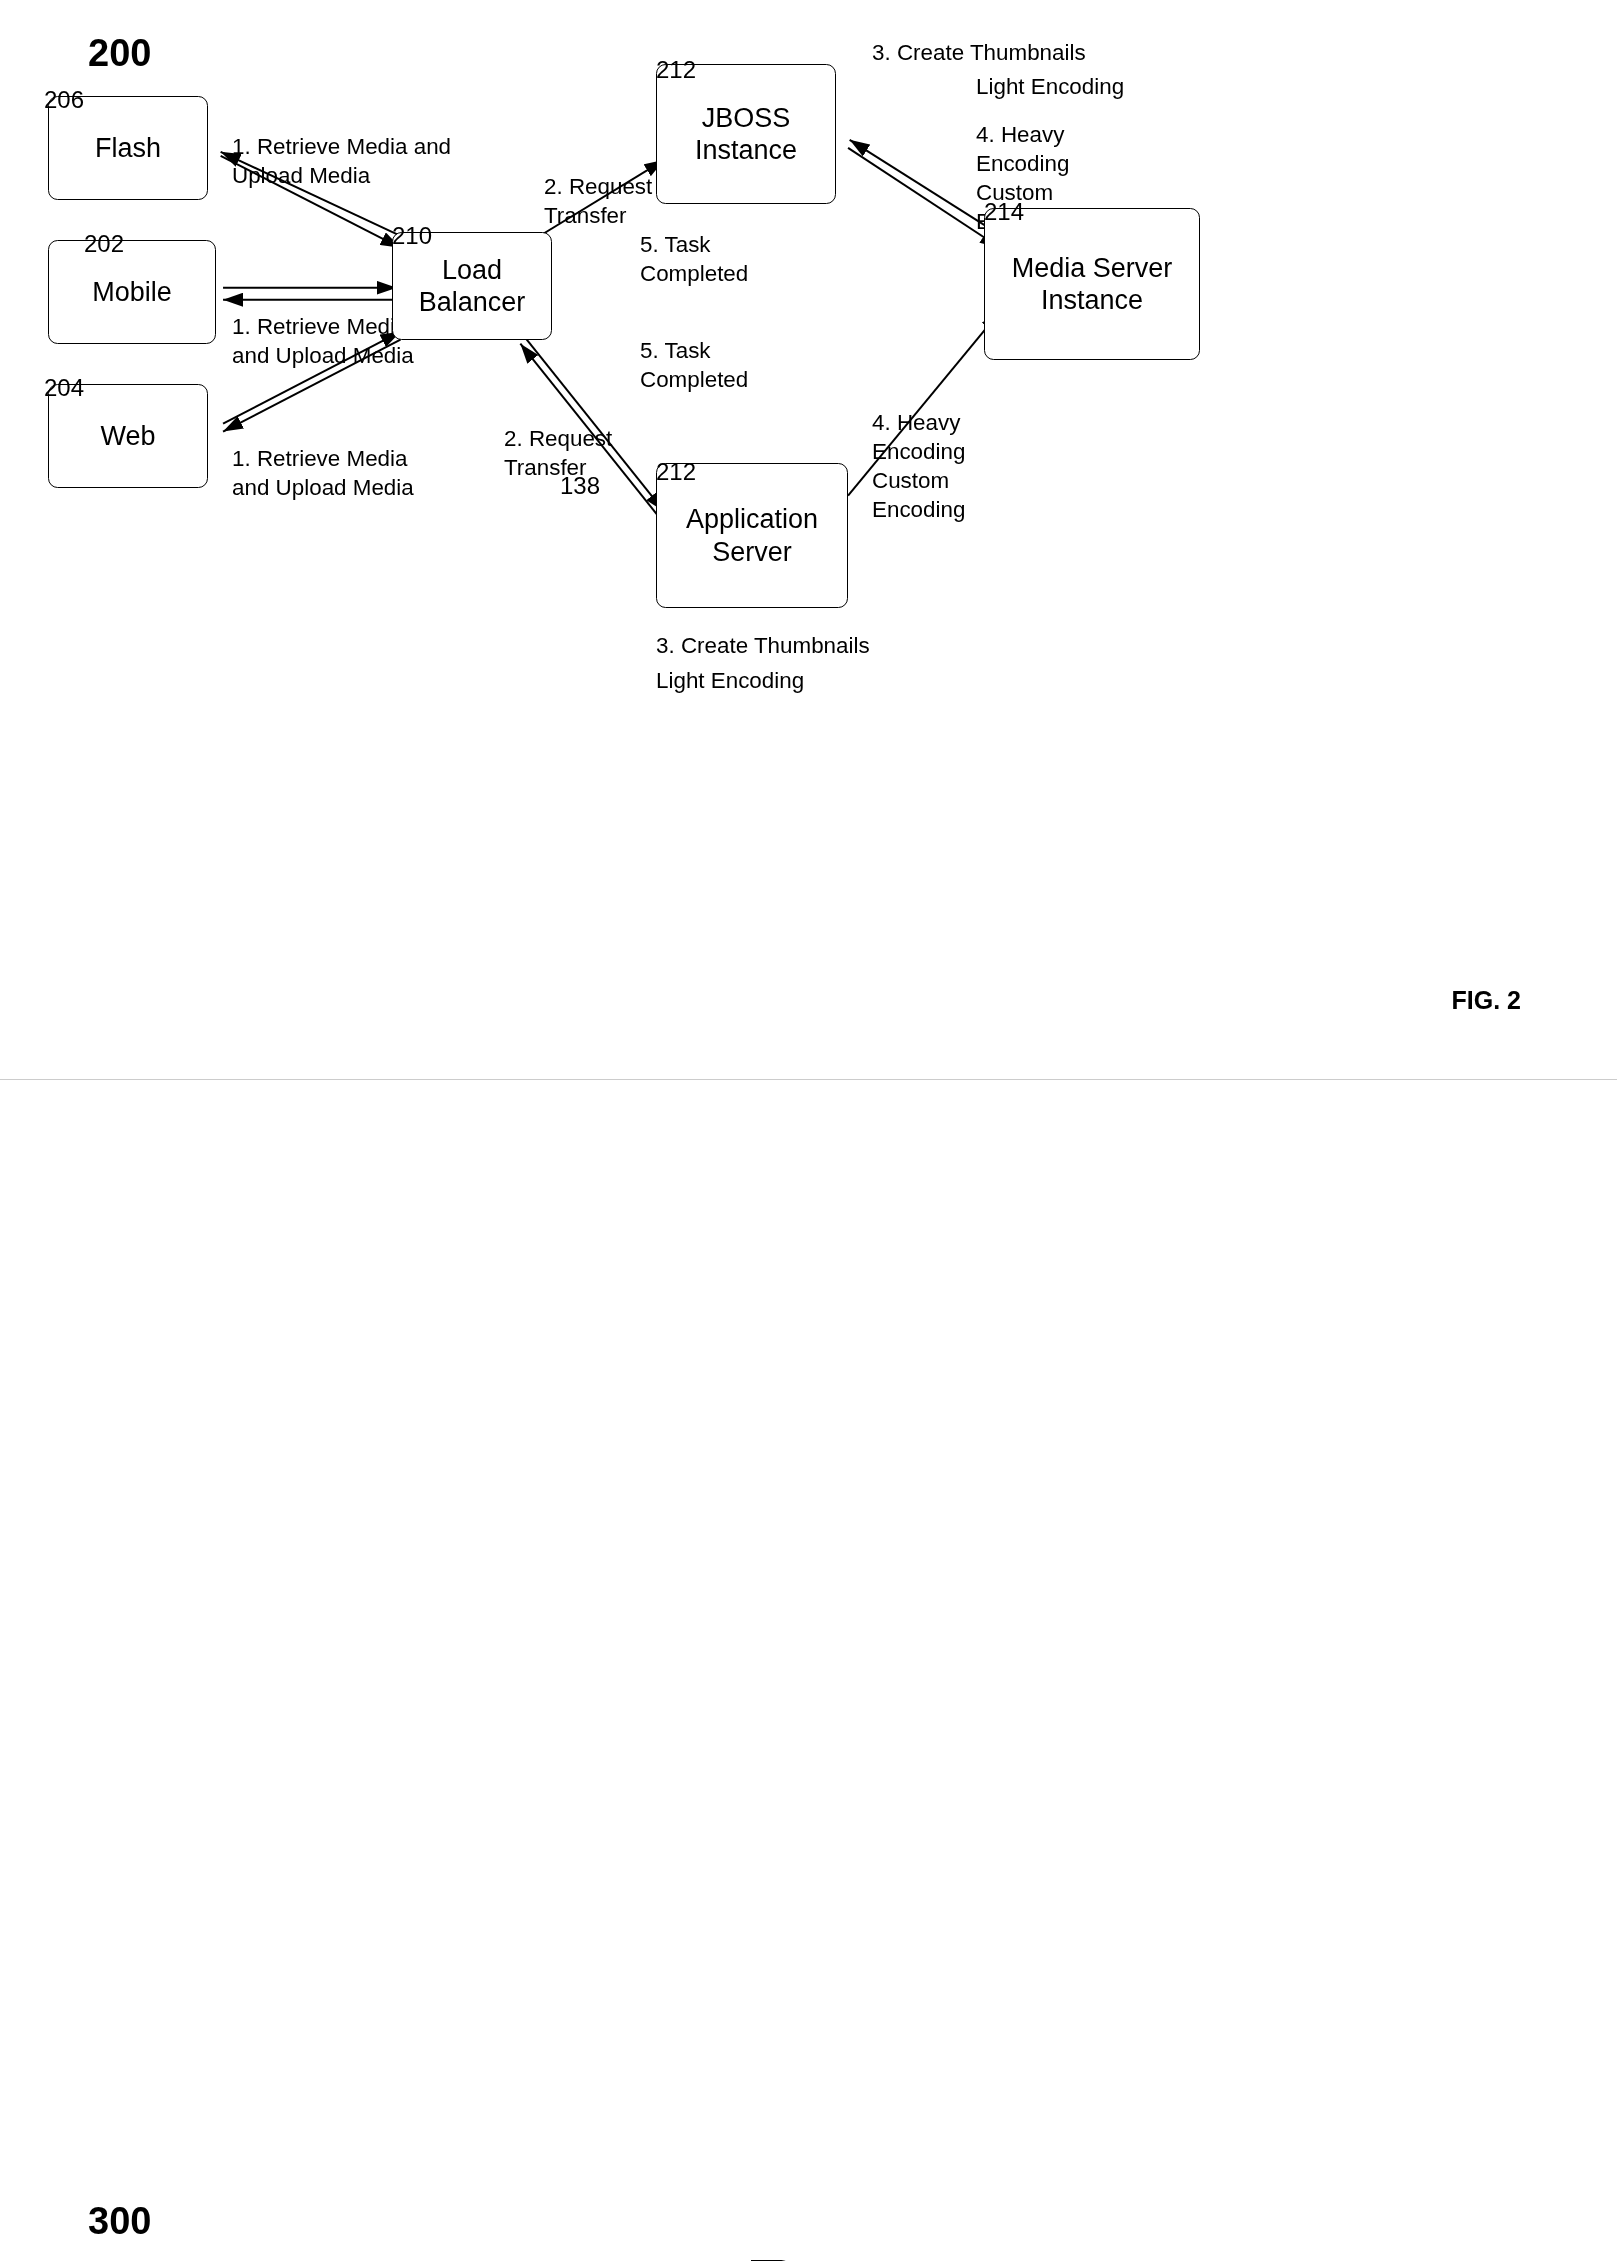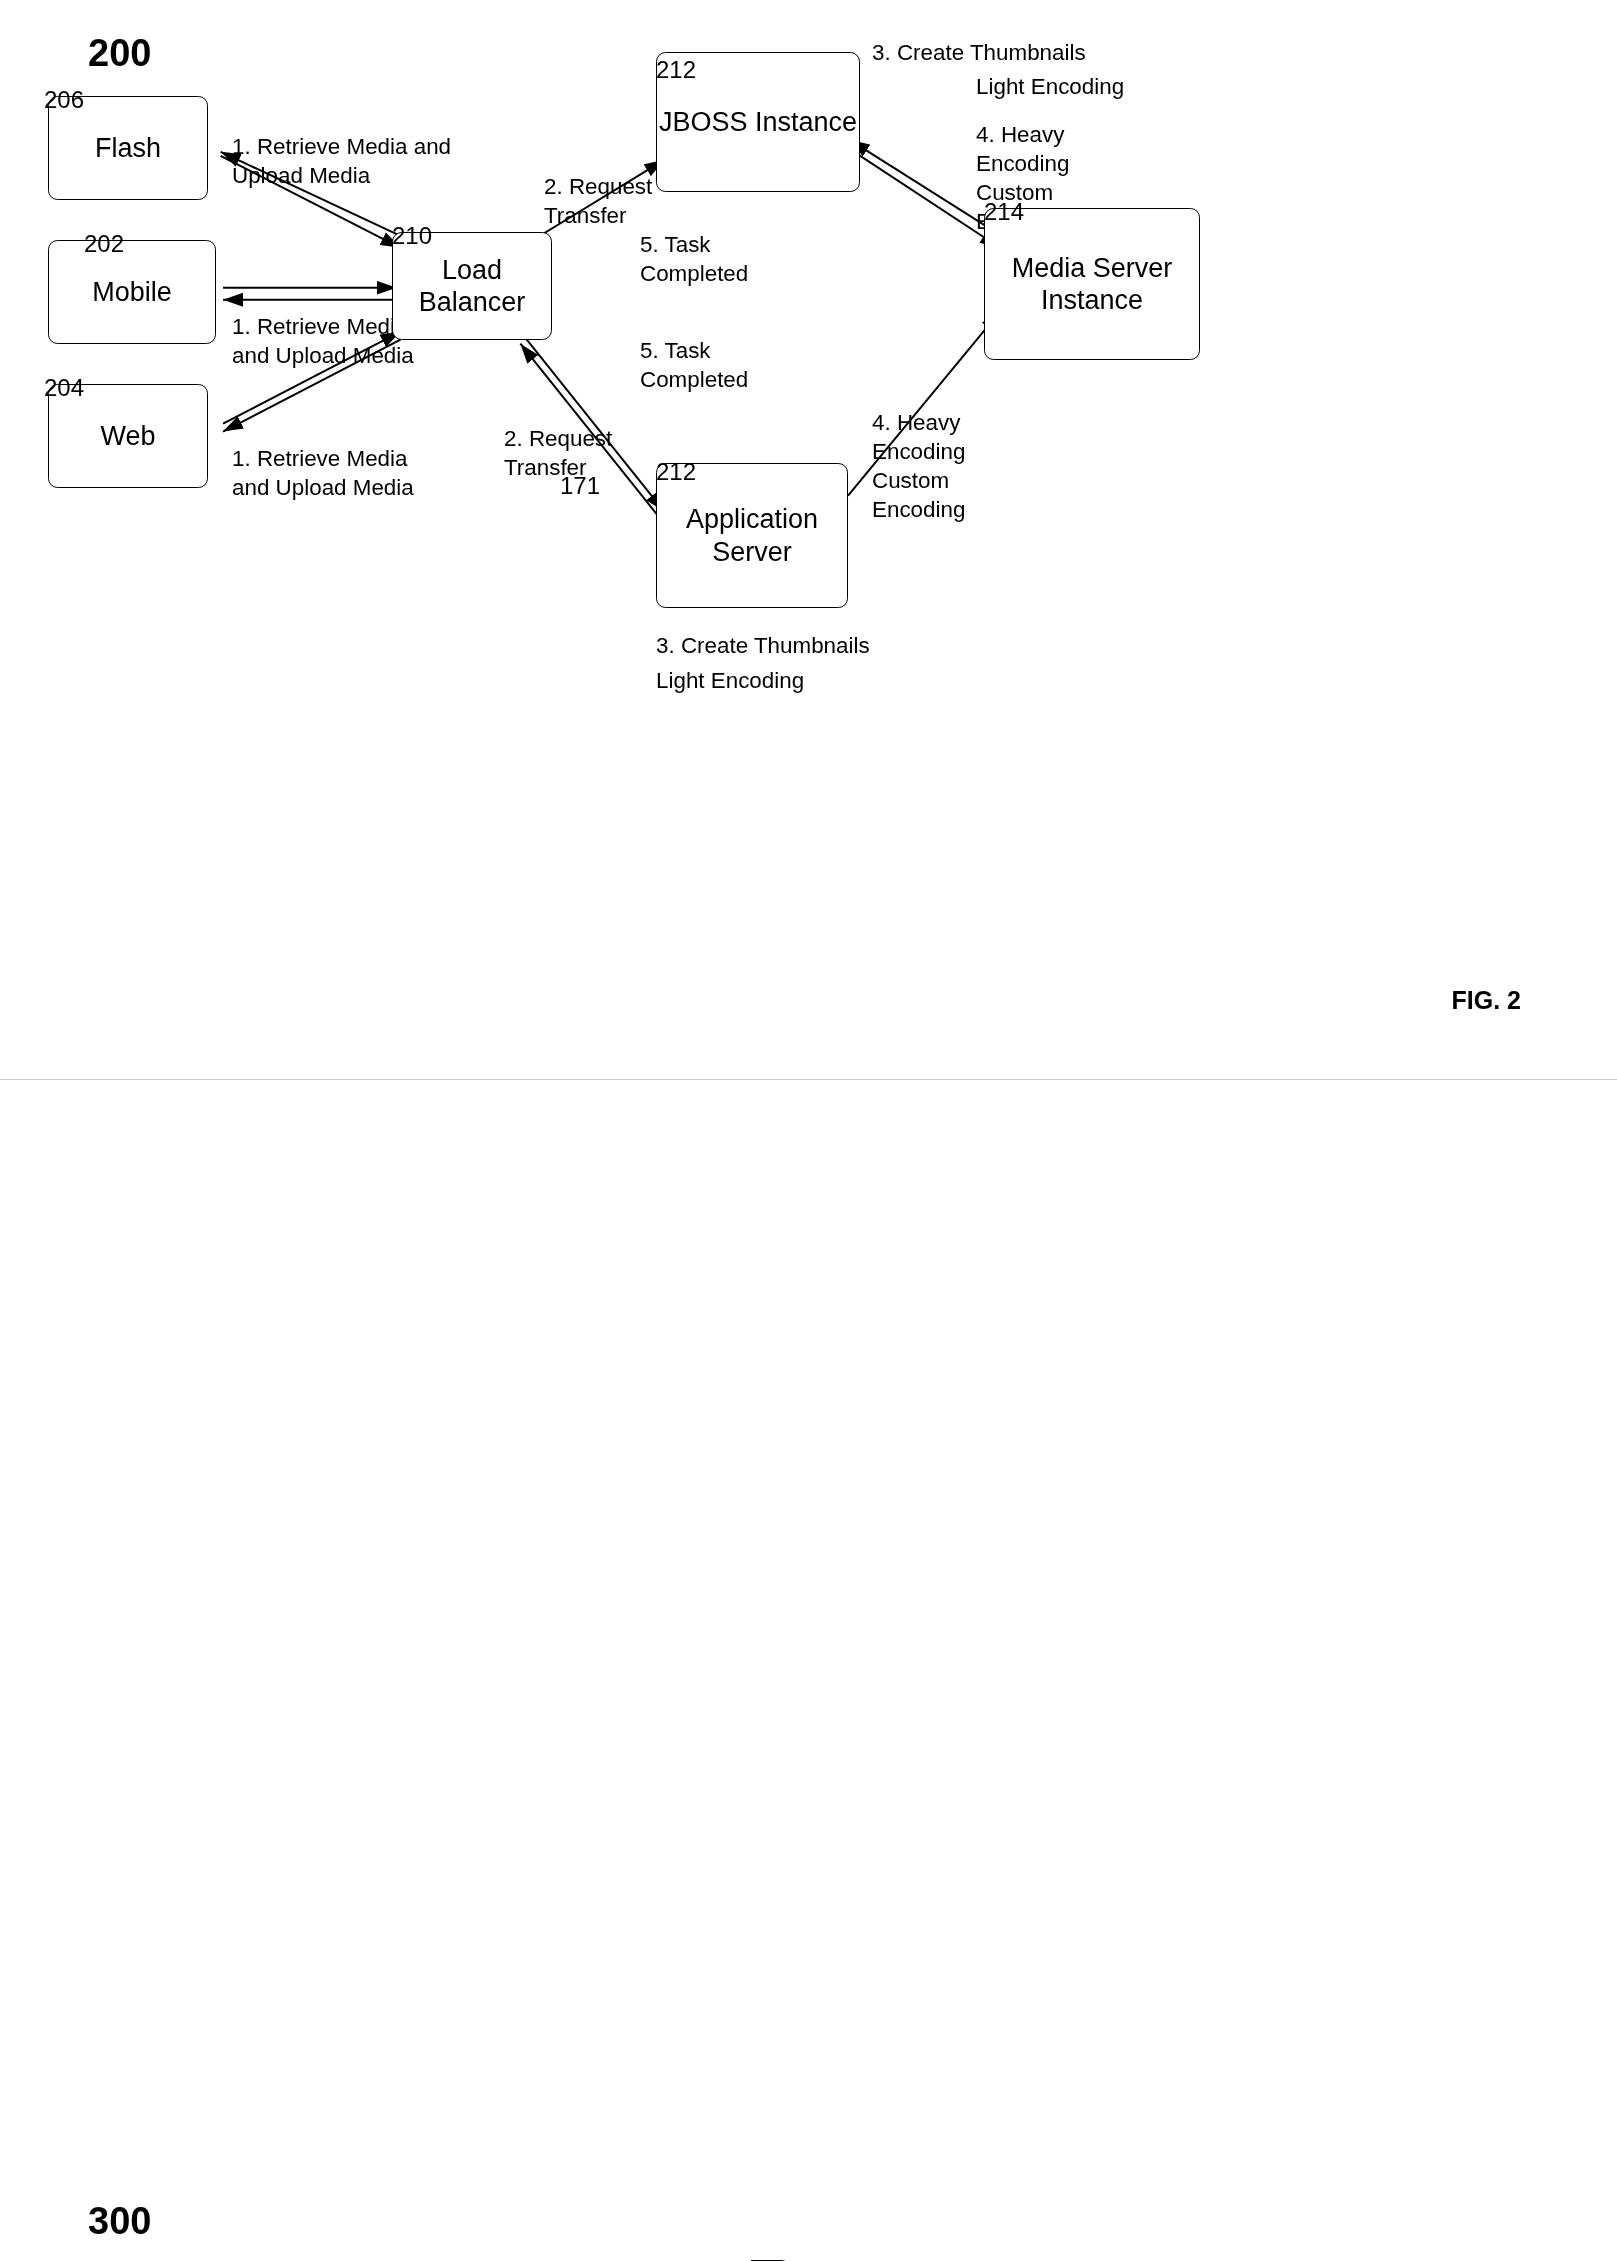--- a/index.html
+++ b/index.html
@@ -154,23 +154,23 @@
 
     <div class="box" style="top:232px; left:392px; width:160px; height:108px;justify-content:flex-end;">
       <span>Load
 Balancer</span>
     </div>
     <div class="ref-num" style="top:222px; left:392px;">210</div>
 
     <div class="label" style="top:172px; left:544px; font-size:22.4px;">2. Request<br>Transfer</div>
 
     <div class="label" style="top:424px; left:504px; font-size:22.4px;">2. Request<br>Transfer</div>
-    <div class="ref-num" style="top:472px; left:560px;">171</div>
-
-    <div class="box" style="top:52px; left:656px; width:204px; height:140px;">
+    <div class="ref-num" style="top:472px; left:560px;">138</div>
+
+    <div class="box" style="top:64px; left:656px; width:180px; height:140px;">
       <span>JBOSS
 Instance</span>
     </div>
     <div class="ref-num" style="top:56px; left:656px;">212</div>
 
     <div class="label" style="top:230px; left:640px; font-size:22.4px;">5. Task<br>Completed</div>
 
     <div class="label" style="top:336px; left:640px; font-size:22.4px;">5. Task<br>Completed</div>
 
     <div class="label" style="top:38px; left:872px; font-size:22.4px;">3. Create Thumbnails</div>

